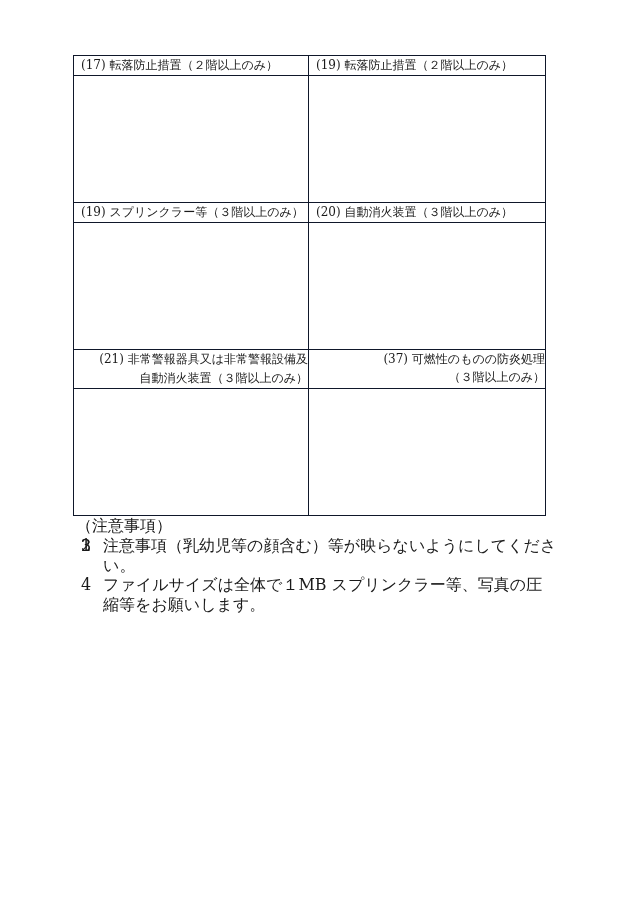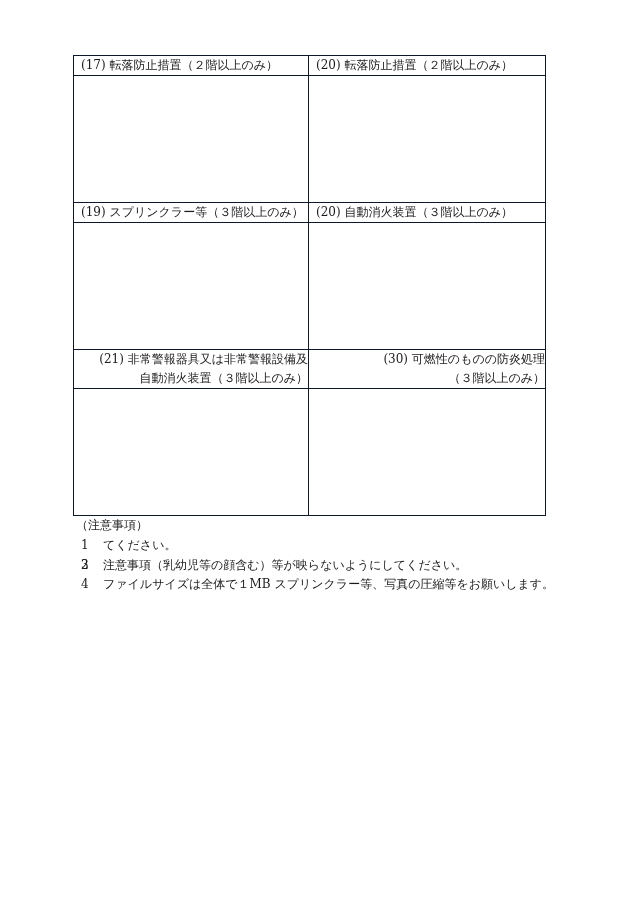--- a/index.html
+++ b/index.html
@@ -31,32 +31,32 @@
       line-height: 19px;
     }
     .photo-table col.c1 { width: 235px; }
     .photo-table col.c2 { width: 237px; }
     .hdr-cell {
       padding: 0 0 0 7px !important;
       white-space: nowrap;
     }
     .hdr-line { display: block; height: 19px; }
     .hdr-line.indent-a { padding-left: 31px; }
-    .hdr-line.indent-b { padding-left: 40px; }
+    .hdr-line.indent-b { padding-left: 40px; font-family: Liberation Mono, monospace; }
     .row-h1 { height: 19px; }
     .row-h2 { height: 39px; text-align: right; }
     .photo-slot-1 { height: 126px; }
     .photo-slot-2 { height: 126px; }
     .photo-slot-3 { height: 126px; }
     .notes {
       position: absolute;
       left: 73px;
       top: 515px;
       width: 485px;
-      font-size: 12px;
+      font-size: 16px;
       line-height: 19.5px;
     }
     .notes-title {
       padding-left: 3px;
       height: 21px;
       line-height: 21px;
     }
     .note-item {
       position: relative;
       padding-left: 30px;
@@ -74,21 +74,21 @@
   <colgroup>
       <col class="c1">
       <col class="c2">
     </colgroup>
   <tbody>
     <tr class="row-h1">
       <td class="hdr-cell">
         <span class="hdr-line">(17) 転落防止措置（２階以上のみ）</span>
       </td>
       <td class="hdr-cell">
-        <span class="hdr-line">(20) 転落防止措置（２階以上のみ）</span>
+        <span class="hdr-line">(19) 転落防止措置（２階以上のみ）</span>
       </td>
     </tr>
     <tr>
       <td class="photo-slot-1"></td>
       <td class="photo-slot-1"></td>
     </tr>
     <tr class="row-h1">
       <td class="hdr-cell">
         <span class="hdr-line">(19) スプリンクラー等（３階以上のみ）</span>
       </td>
@@ -99,37 +99,36 @@
     <tr>
       <td class="photo-slot-2"></td>
       <td class="photo-slot-2"></td>
     </tr>
     <tr class="row-h2">
       <td class="hdr-cell">
         <span class="hdr-line">(21) 非常警報器具又は非常警報設備及</span>
         <span class="hdr-line indent-a">自動消火装置（３階以上のみ）</span>
       </td>
       <td class="hdr-cell">
-        <span class="hdr-line">(30) 可燃性のものの防炎処理</span>
+        <span class="hdr-line">(37) 可燃性のものの防炎処理</span>
         <span class="hdr-line indent-b">（３階以上のみ）</span>
       </td>
     </tr>
     <tr>
       <td class="photo-slot-3"></td>
       <td class="photo-slot-3"></td>
     </tr>
   </tbody>
 </table>
 
 <div class="notes">
   <div class="notes-title">（注意事項）</div>
 
   <div class="note-item">
     <span class="note-num">1</span>
-    <div>てください。</div>
   </div>
 
   <div class="note-item">
     <span class="note-num">2</span>
   </div>
 
   <div class="note-item">
     <span class="note-num">3</span>
     <div>注意事項（乳幼児等の顔含む）等が映らないようにしてください。</div>
   </div>

